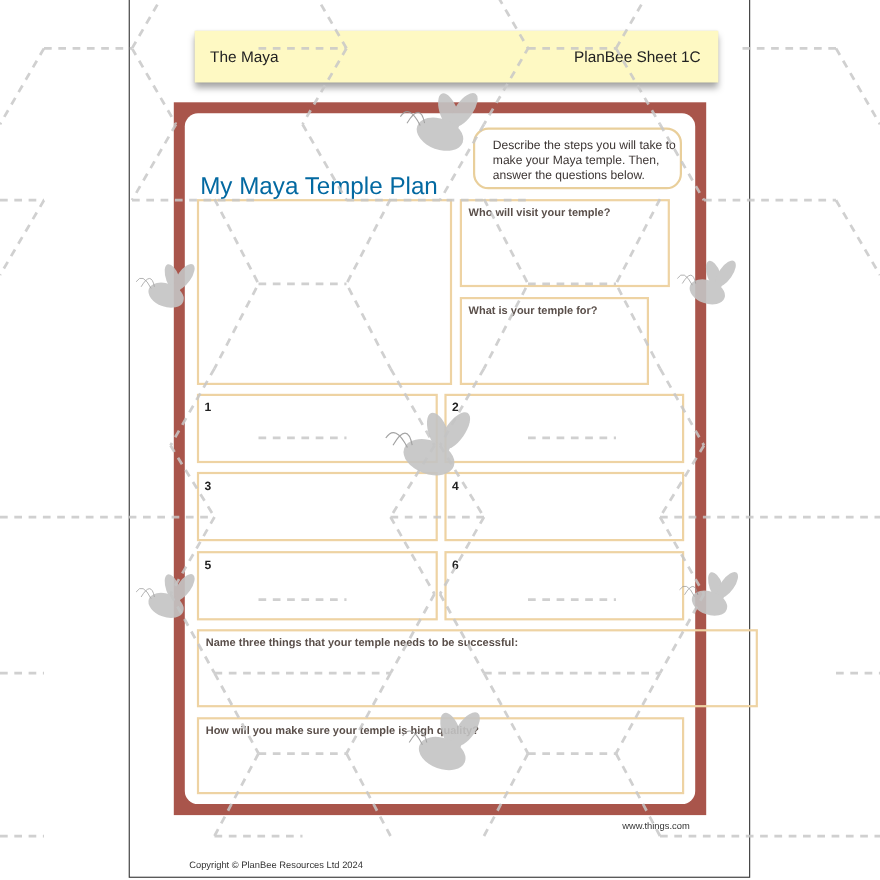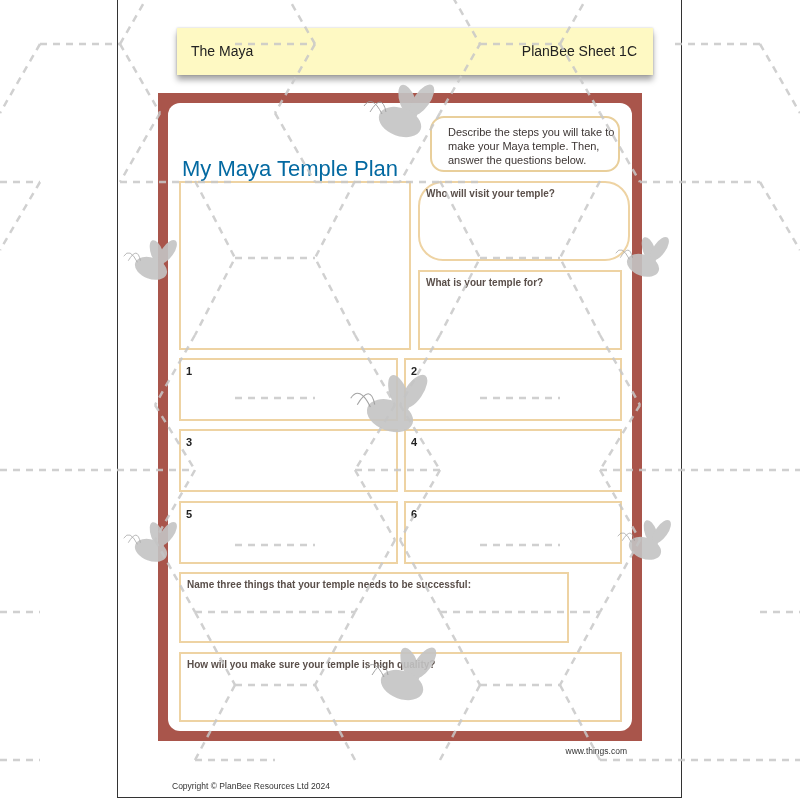--- a/index.html
+++ b/index.html
@@ -33,24 +33,24 @@
 </div>
 
 <div class="frame"></div>
 <div class="card"></div>
 
 <div class="title">My Maya Temple Plan</div>
 <div class="instr">Describe the steps you will take to make your Maya temple. Then, answer the questions below.</div>
 
 <div class="box" style="left:179px;top:181px;width:232px;height:169px;"></div>
 
-<div class="box" style="left:418px;top:181px;width:212px;height:80px;border-radius:25px;">
+<div class="box" style="left:418px;top:181px;width:191px;height:80px;">
   <span class="lbl">Who will visit your temple?</span>
 </div>
-<div class="box" style="left:418px;top:270px;width:204px;height:80px;">
+<div class="box" style="left:418px;top:270px;width:172px;height:80px;">
   <span class="lbl">What is your temple for?</span>
 </div>
 
 <div class="box" style="left:179px;top:358px;width:219px;height:63px;">
   <span class="num">1</span>
 </div>
 <div class="box" style="left:404px;top:358px;width:218px;height:63px;">
   <span class="num">2</span>
 </div>
 <div class="box" style="left:179px;top:429px;width:219px;height:63px;">
@@ -59,21 +59,21 @@
 <div class="box" style="left:404px;top:429px;width:218px;height:63px;">
   <span class="num">4</span>
 </div>
 <div class="box" style="left:179px;top:501px;width:219px;height:63px;">
   <span class="num">5</span>
 </div>
 <div class="box" style="left:404px;top:501px;width:218px;height:63px;">
   <span class="num">6</span>
 </div>
 
-<div class="box" style="left:179px;top:572px;width:390px;height:71px;">
+<div class="box" style="left:179px;top:572px;width:510px;height:71px;">
   <span class="lbl">Name three things that your temple needs to be successful:</span>
 </div>
 <div class="box" style="left:179px;top:652px;width:443px;height:70px;">
   <span class="lbl">How will you make sure your temple is high quality?</span>
 </div>
 
 <div class="footer f-left">Copyright © PlanBee Resources Ltd 2024</div>
 <div class="footer f-right">www.things.com</div>
 
 <svg class="hexbg" viewBox="0 0 800 800">

